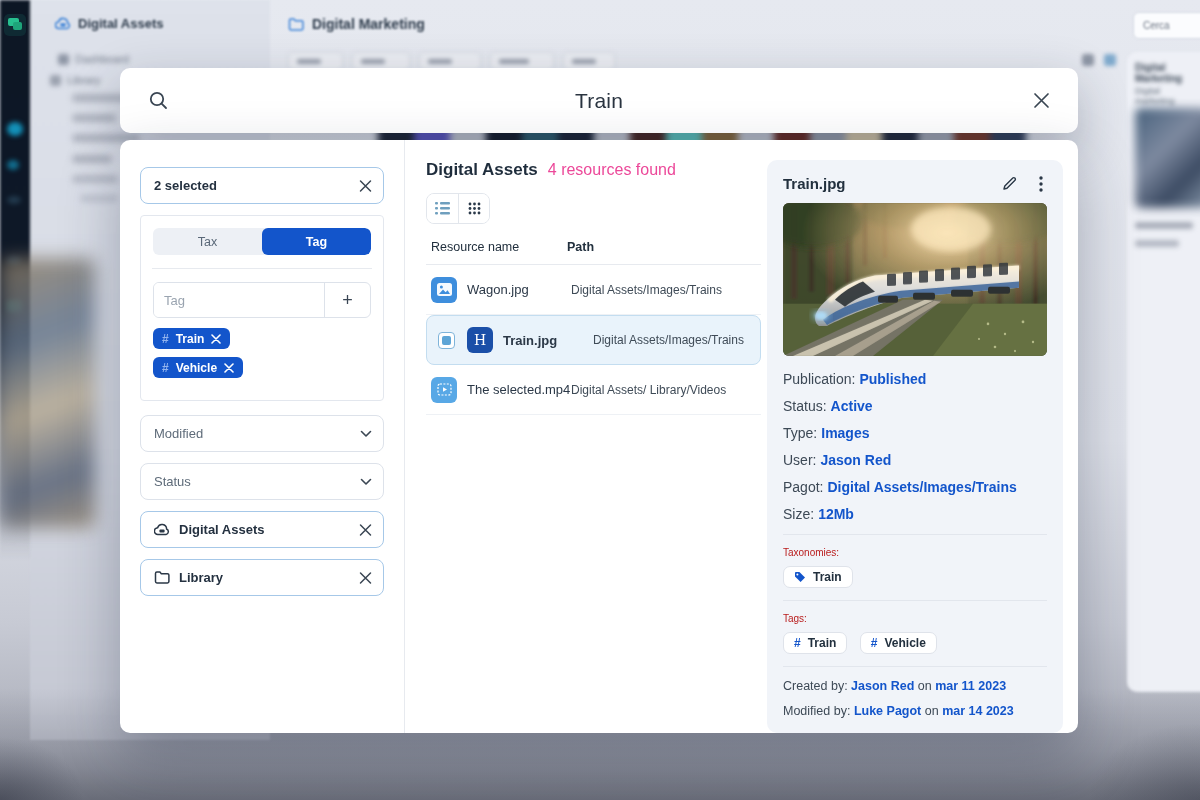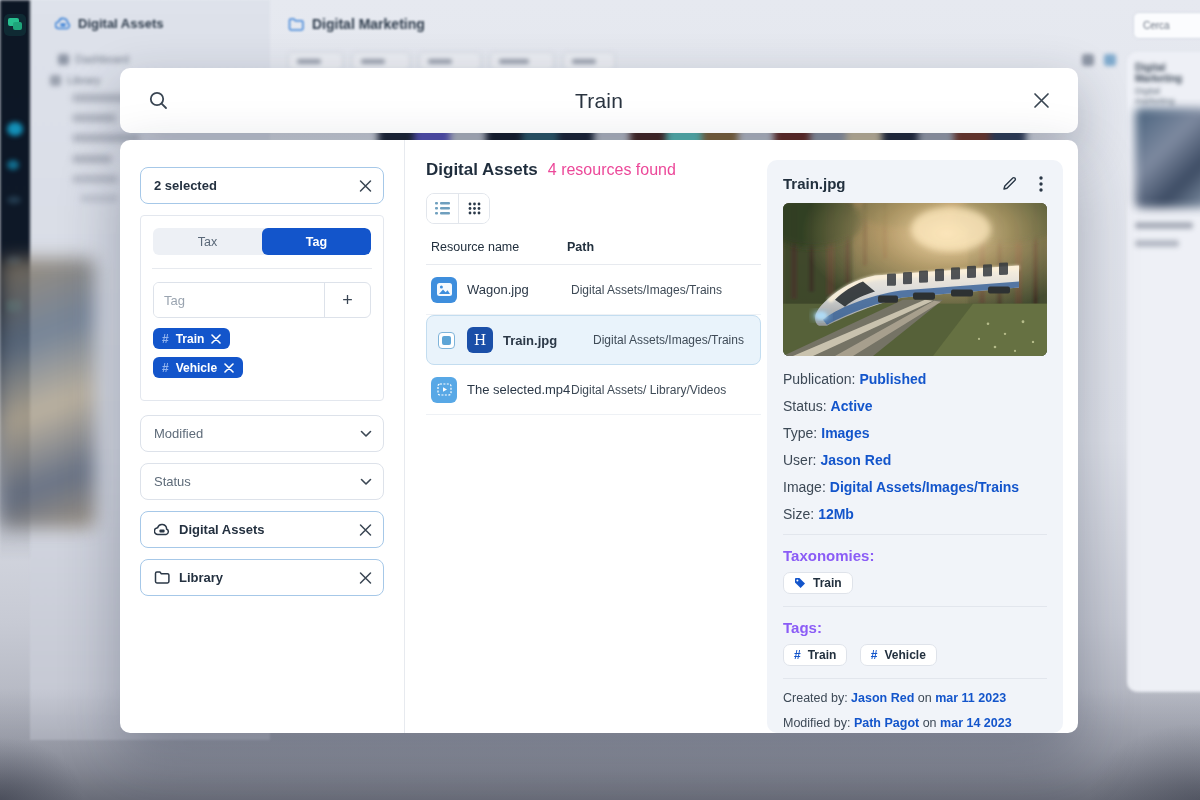--- a/index.html
+++ b/index.html
@@ -101,21 +101,21 @@
   .detail { width:296px; flex:none; margin:20px 15px 0 0; background:#f1f4f9; border-radius:10px; padding:15px 16px; height:573px; }
   .det-head { display:flex; align-items:center; margin-bottom:11px; }
   .det-title { font-size:15px; font-weight:bold; color:#22303e; flex:1; }
   .det-act { display:flex; gap:22px; padding-right:4px; }
   .det-act span { cursor:pointer; display:flex; }
   .det-img { width:264px; height:153px; border-radius:6px; overflow:hidden; display:block; }
   .meta { margin-top:15px; }
   .meta .line { font-size:14px; color:#3d4956; margin-bottom:11px; }
   .meta .line b { color:#1355cb; margin-left:4px; }
   .det hr, .detail hr { border:none; border-top:1px solid #e2e6ed; margin:12px 0; }
-  .sec-lbl { font-size:15px; color:#8b5cf6; margin-bottom:8px;font-weight:bold; }
+  .sec-lbl { font-size:10px; color:#b91c1c; margin-bottom:8px; }
   .wpill { display:inline-flex; align-items:center; gap:7px; background:#fff; border:1px solid #dfe3ea; border-radius:7px; height:22px; padding:0 10px; margin-right:8px; cursor:default; }
   .wpill .hash { color:#1355cb; font-size:12px; font-weight:bold; }
   .wpill .lbl { font-size:12px; font-weight:bold; color:#22303e; }
   .byline { font-size:12.5px; color:#3d4956; margin-bottom:11px; }
   .byline b { color:#1355cb; }
   .nav-btn { width:100%; height:30px; margin-top:5px; border:1px solid #a3c4ea; border-radius:8px; background:rgba(255,255,255,.6);
     color:#9dbfe8; font-size:13px; font-weight:bold; cursor:pointer; font-family:inherit; }
   svg { display:block; }
 </style>
 </head>
@@ -498,21 +498,21 @@
       </g>
       <ellipse cx="168" cy="26" rx="40" ry="22" fill="#ffedc4" opacity=".75" filter="url(#soft2)"></ellipse>
       <rect width="264" height="152" fill="#e8b15e" opacity=".07"></rect>
     </svg>
 
     <div class="meta">
       <div class="line"><span>Publication:</span><b>Published</b></div>
       <div class="line"><span>Status:</span><b>Active</b></div>
       <div class="line"><span>Type:</span><b>Images</b></div>
       <div class="line"><span>User:</span><b>Jason Red</b></div>
-      <div class="line"><span>Image:</span><b>Digital Assets/Images/Trains</b></div>
+      <div class="line"><span>Pagot:</span><b>Digital Assets/Images/Trains</b></div>
       <div class="line"><span>Size:</span><b>12Mb</b></div>
     </div>
     <hr>
     <div class="sec-lbl">Taxonomies:</div>
     <div>
       <span class="wpill">
         <svg width="12" height="12" viewBox="0 0 12 12">
             <path d="M1 1.8 C1 1.4 1.4 1 1.8 1 L5.4 1 L11 6.6 L6.6 11 L1 5.4 Z" fill="#1355cb"></path>
             <circle cx="3.4" cy="3.4" r="1" fill="#fff"></circle>
           </svg>
@@ -533,19 +533,19 @@
     </div>
     <hr>
     <div class="byline">
       <span>Created by:</span>
       <b>Jason Red</b>
       <span>on</span>
       <b>mar 11 2023</b>
     </div>
     <div class="byline">
       <span>Modified by:</span>
-      <b>Path Pagot</b>
+      <b>Luke Pagot</b>
       <span>on</span>
       <b>mar 14 2023</b>
     </div>
     <button class="nav-btn">Navigate to resource</button>
   </div>
 </div>
 
 </body></html>

